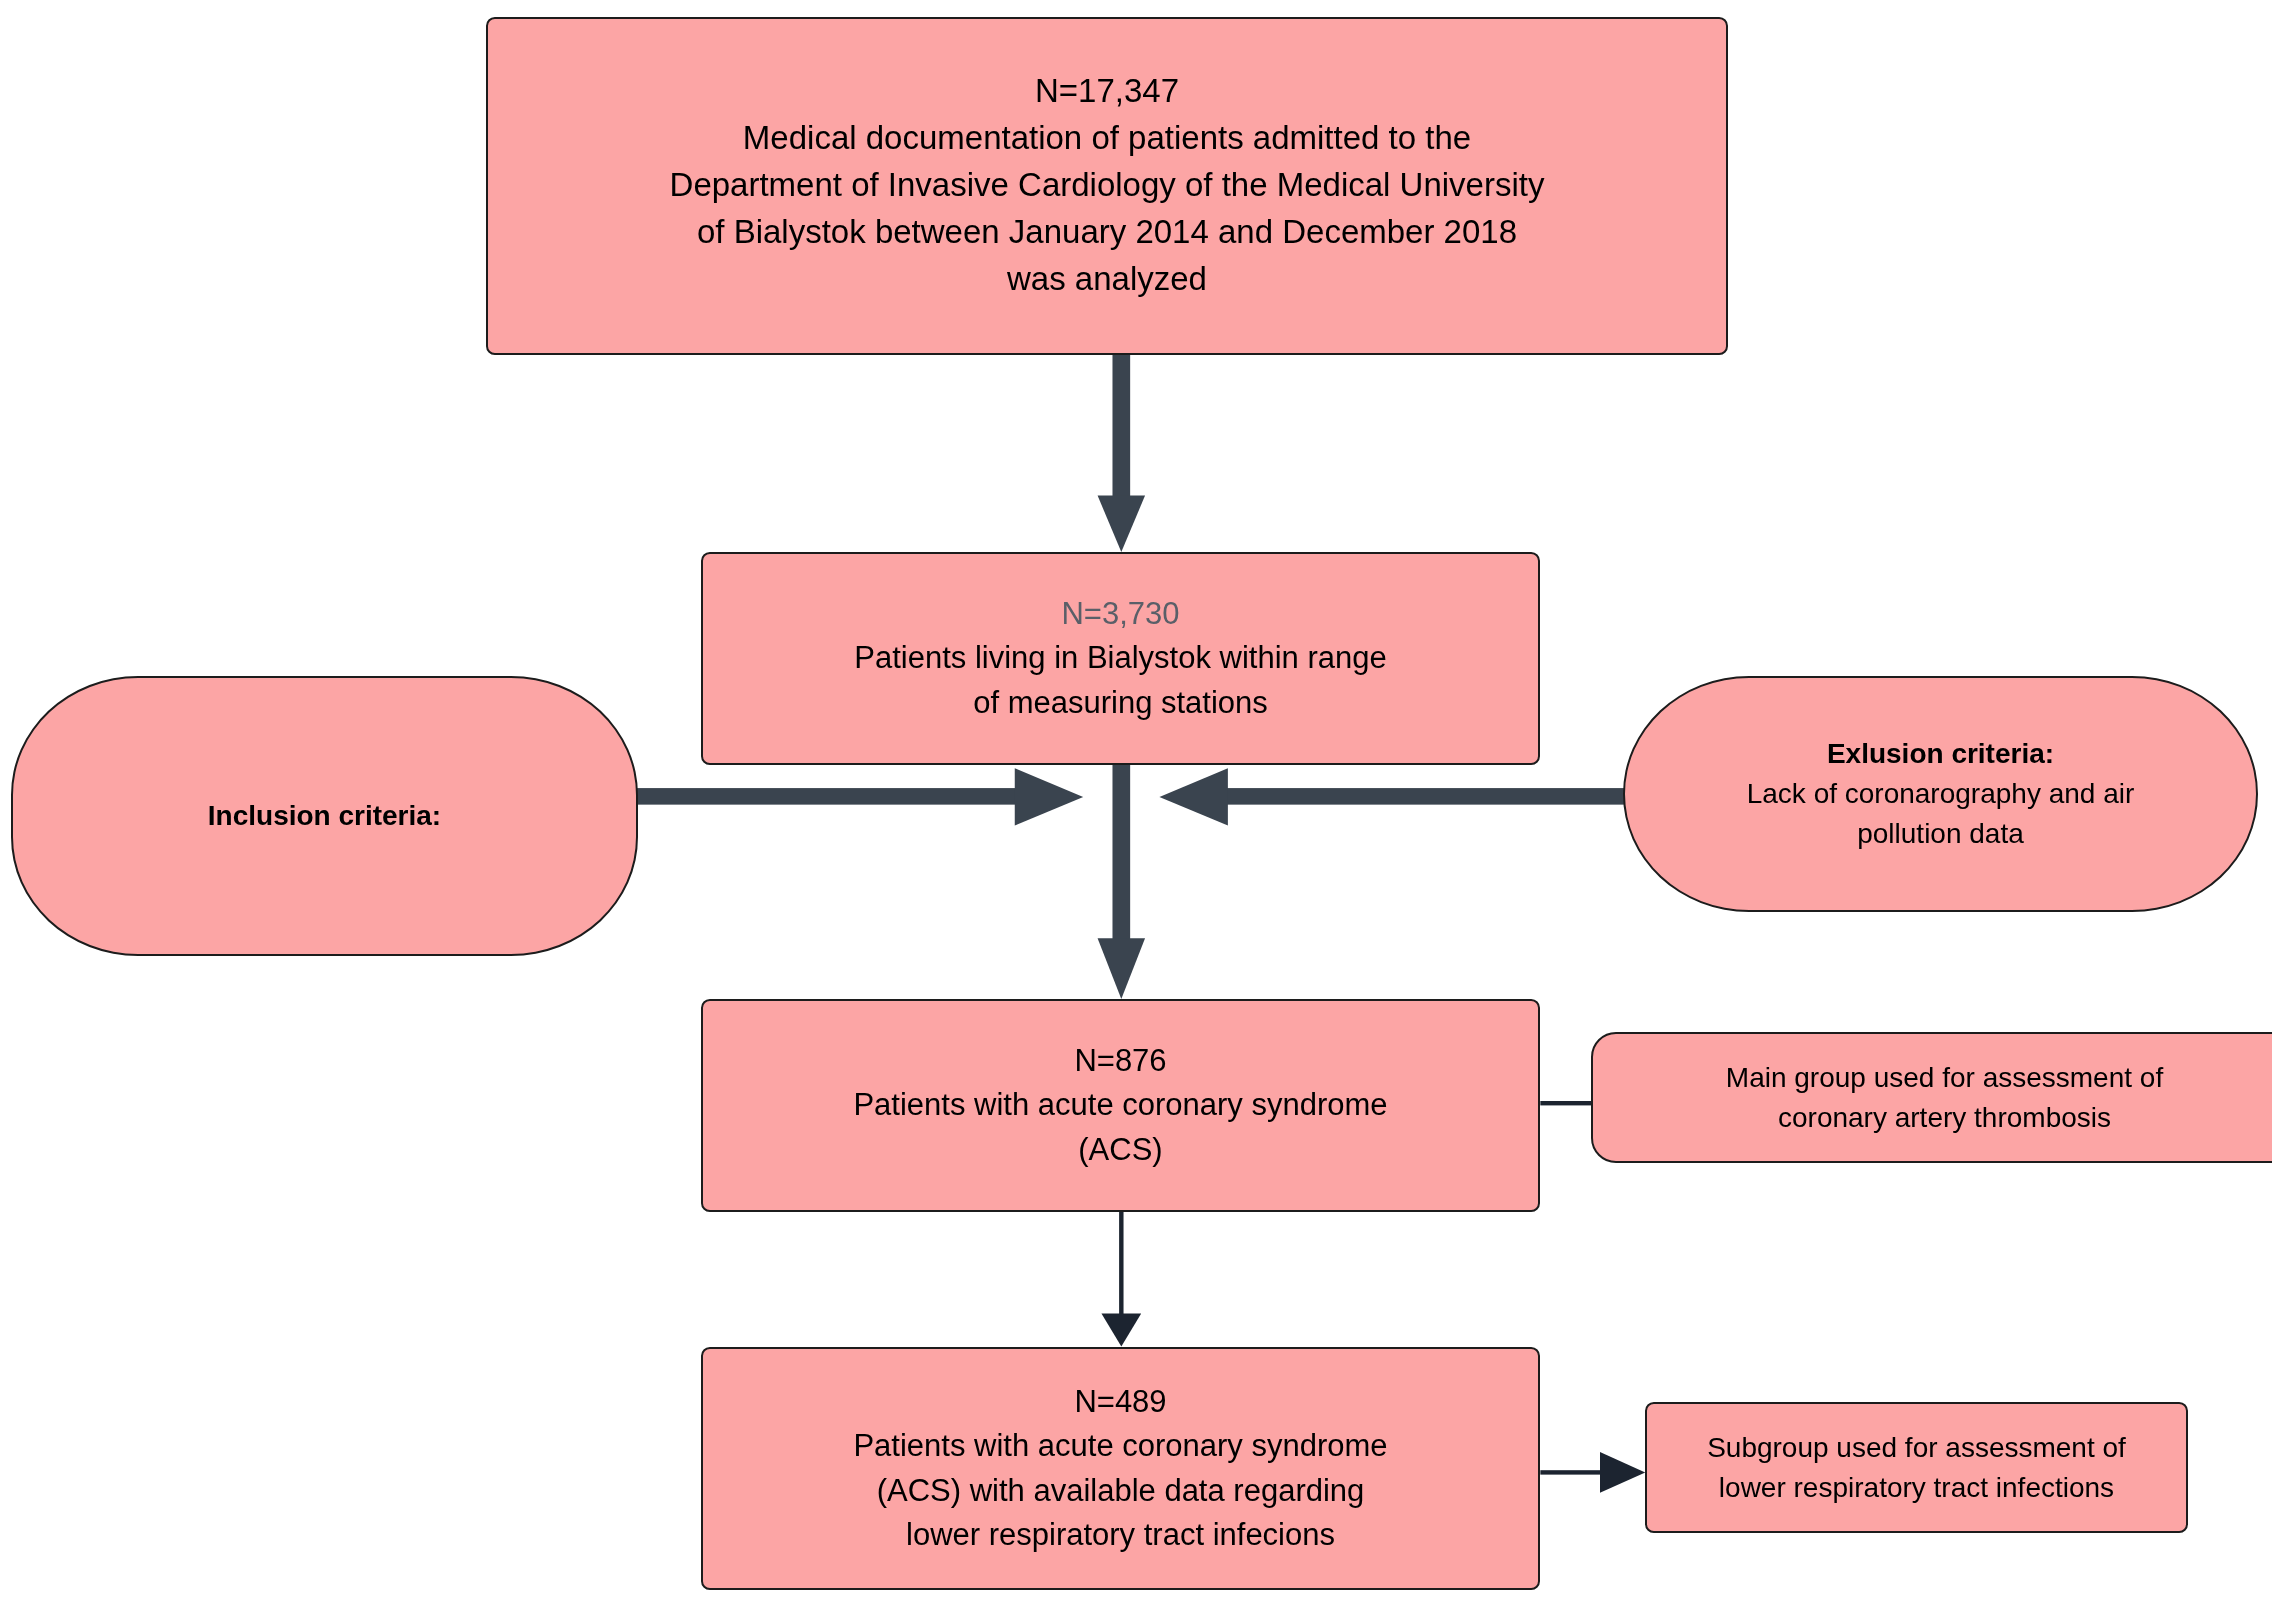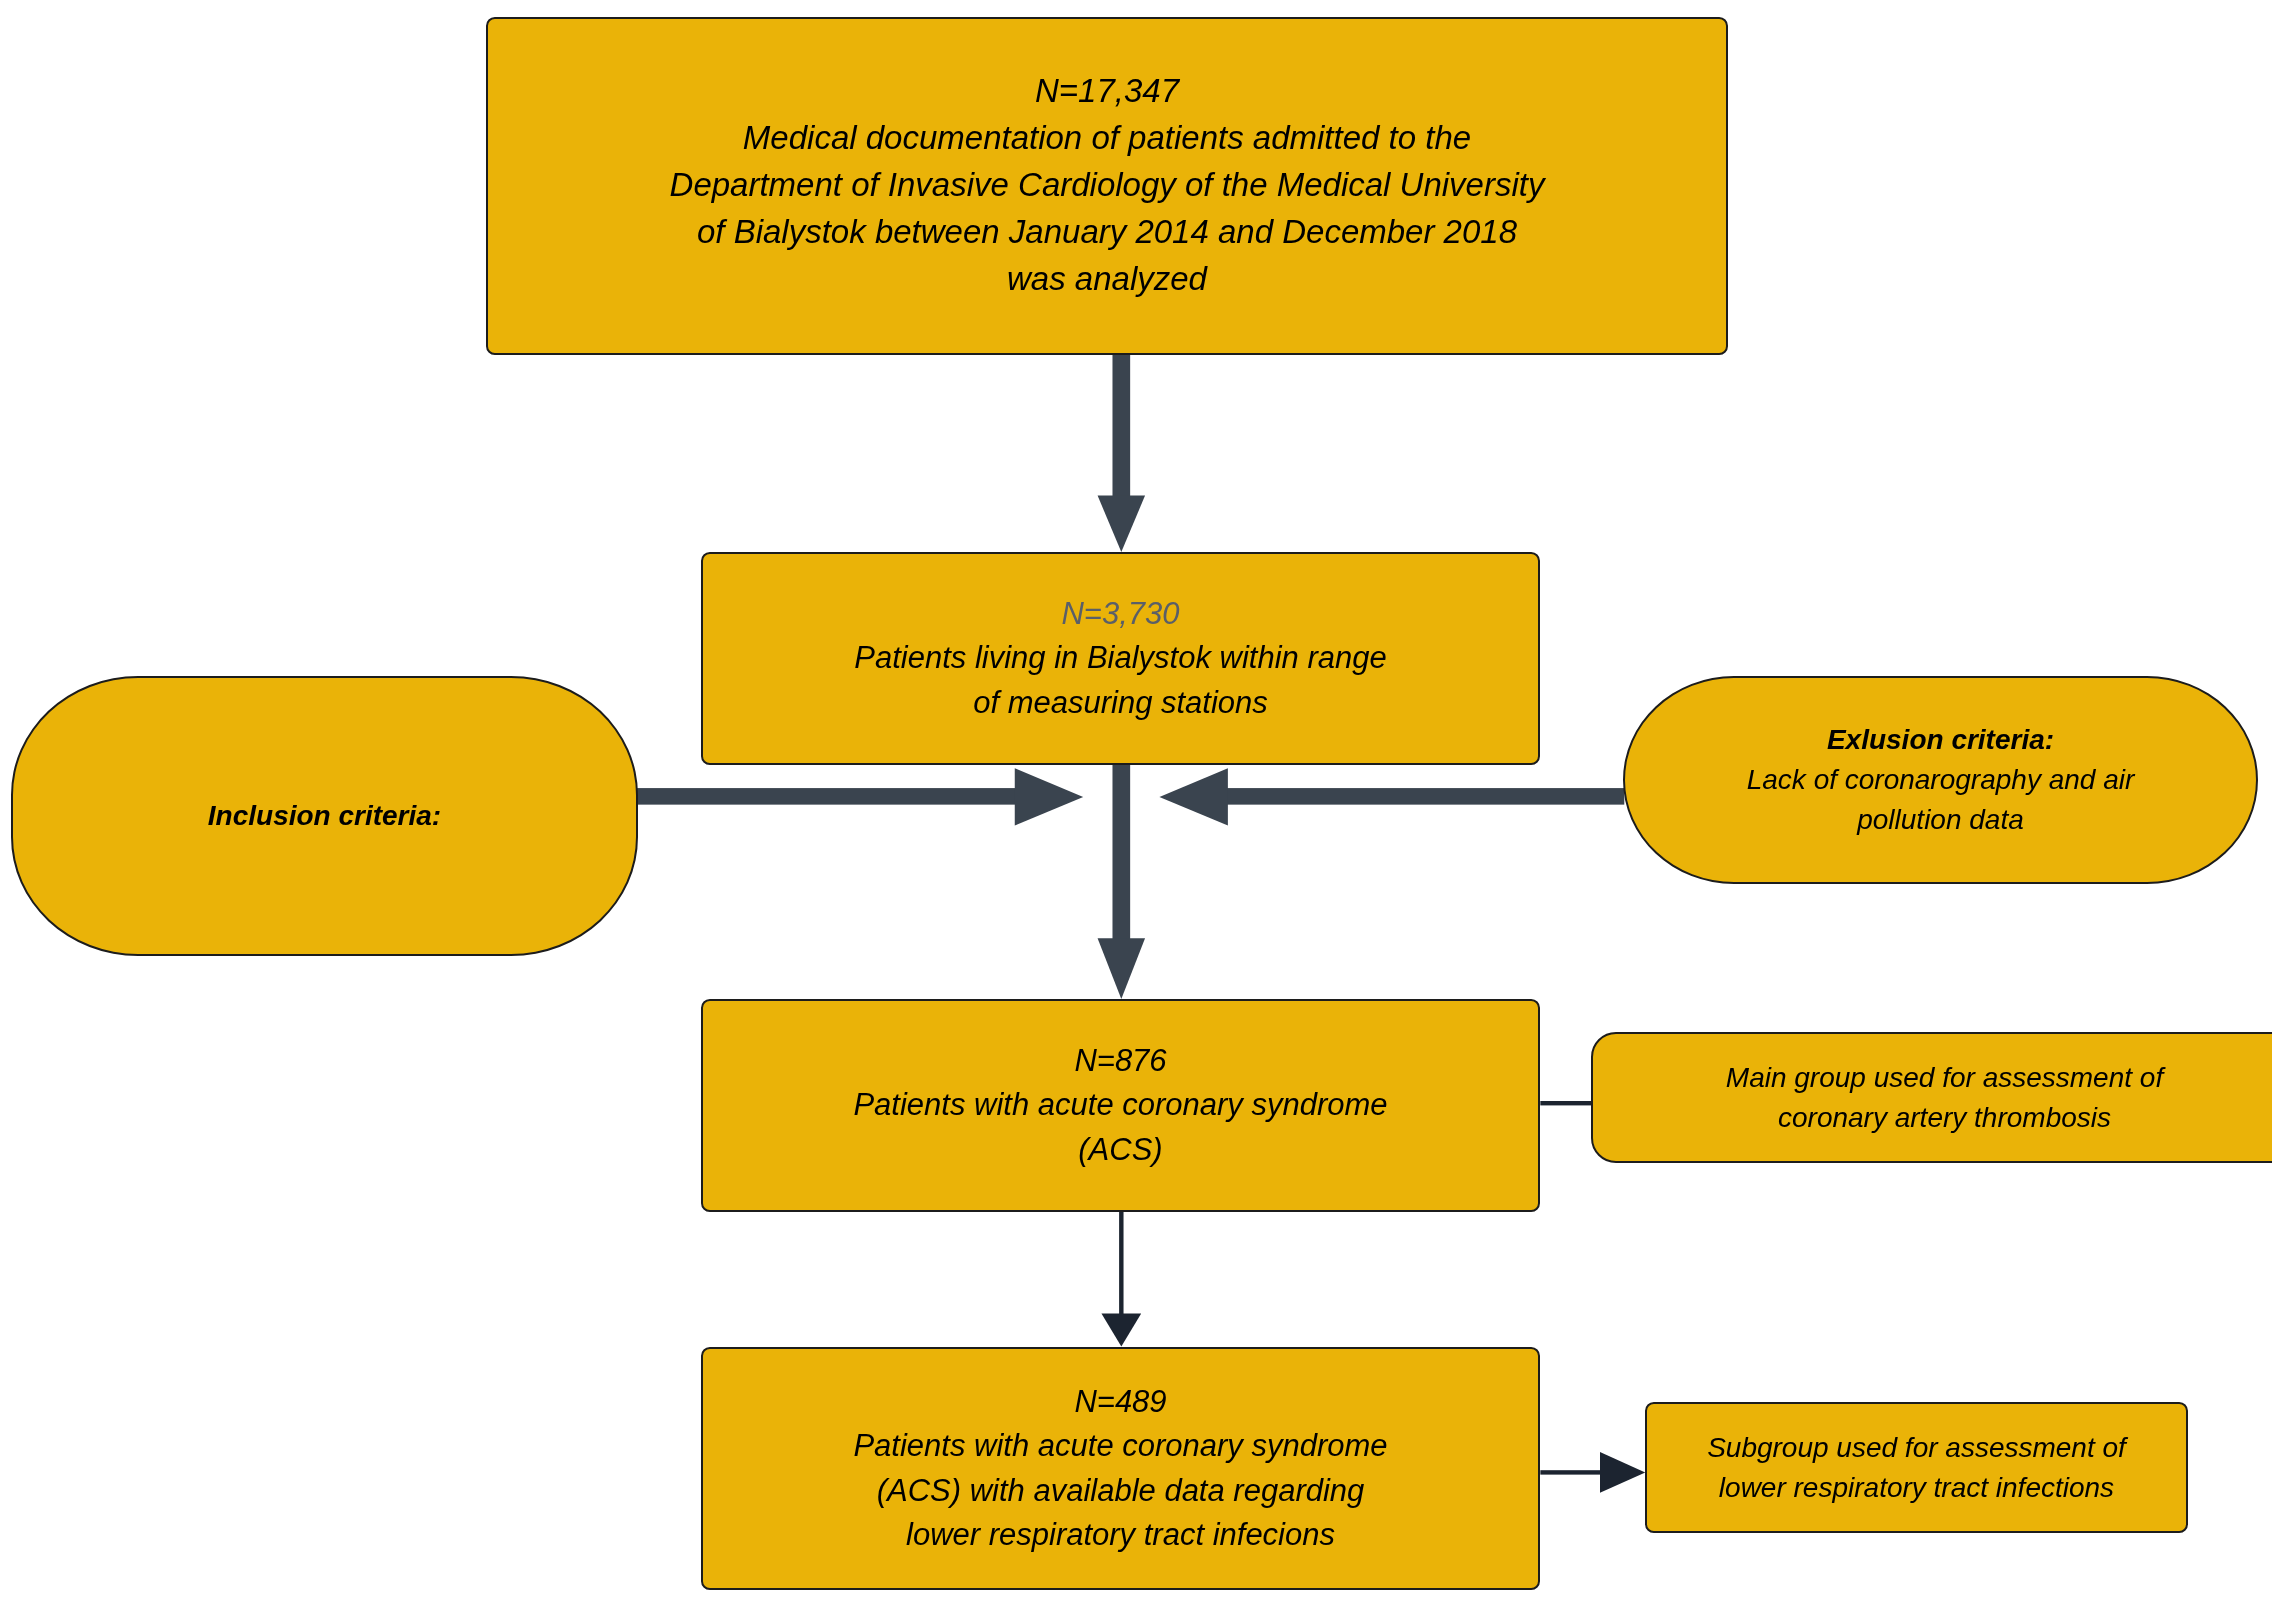--- a/index.html
+++ b/index.html
@@ -13,29 +13,28 @@
   #canvas {
     position: relative;
     width: 2273px;
     height: 1617px;
     background: #ffffff;
     overflow: hidden;
   }
   .node {
     position: absolute;
     box-sizing: border-box;
-    background: #eab308;
+    background: #fca5a5;
     border: 2.8px solid #1c1c1c;
     display: flex;
     align-items: center;
     justify-content: center;
     text-align: center;
     color: #000000;
     z-index: 5;
-    font-style: italic;
   }
   .node.rect { border-radius: 8.8px; }
   .node.stadium { border-radius: 127px / 119px; }
   .node .txt {
     width: 100%;
     padding: 0 14.4px;
     box-sizing: border-box;
     line-height: 1.42;
     white-space: pre-line;
   }
@@ -107,21 +106,21 @@
   <div class="node rect" style="left:701px; top:552px; width:839px; height:213px;">
     <div class="txt n-med"><span class="muted-n">N=3,730</span>
 <span>Patients living in Bialystok within range
 of measuring stations</span></div>
   </div>
 
   <div class="node stadium" style="left:11px; top:676px; width:627px; height:280px;">
     <div class="txt n-small"><span class="bold-line">Inclusion criteria:</span></div>
   </div>
 
-  <div class="node stadium" style="left:1623px; top:676px; width:635px; height:208px;">
+  <div class="node stadium" style="left:1623px; top:676px; width:635px; height:236px;">
     <div class="txt n-small"><span class="bold-line">Exlusion criteria:</span><span>Lack of coronarography and air
 pollution data</span></div>
   </div>
 
   <div class="node rect" style="left:701px; top:999px; width:839px; height:213px;">
     <div class="txt n-med"><span>N=876</span>
 <span>Patients with acute coronary syndrome
 (ACS)</span></div>
   </div>
 

